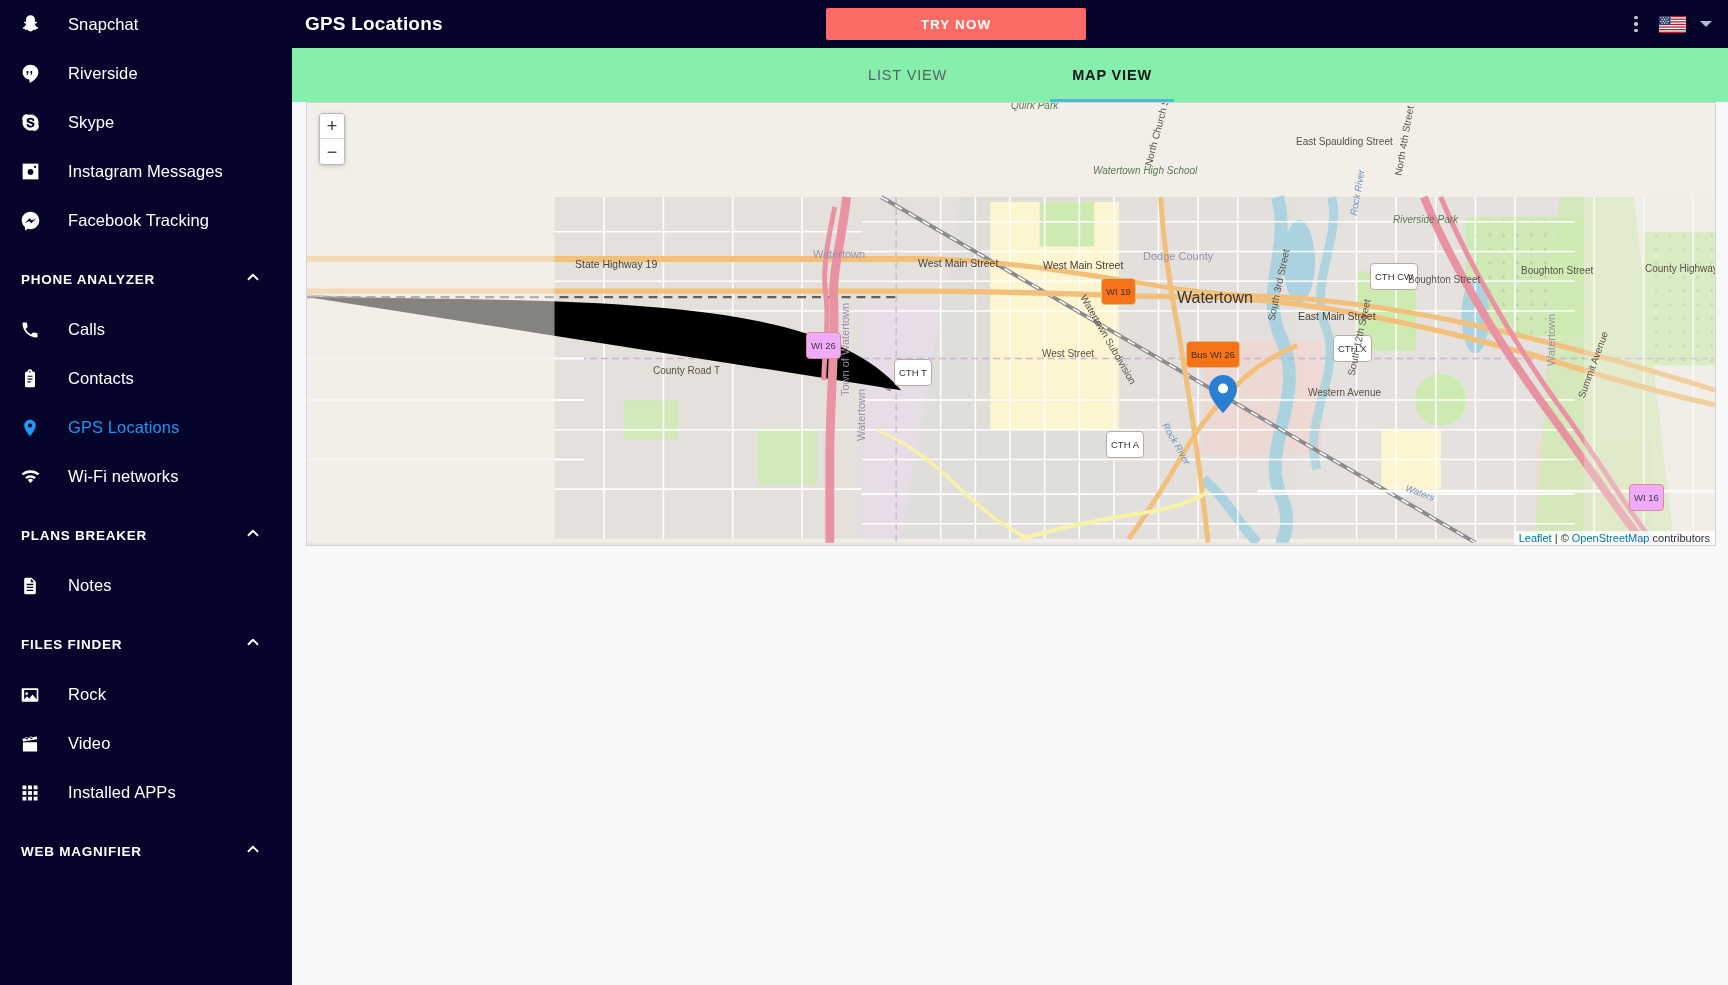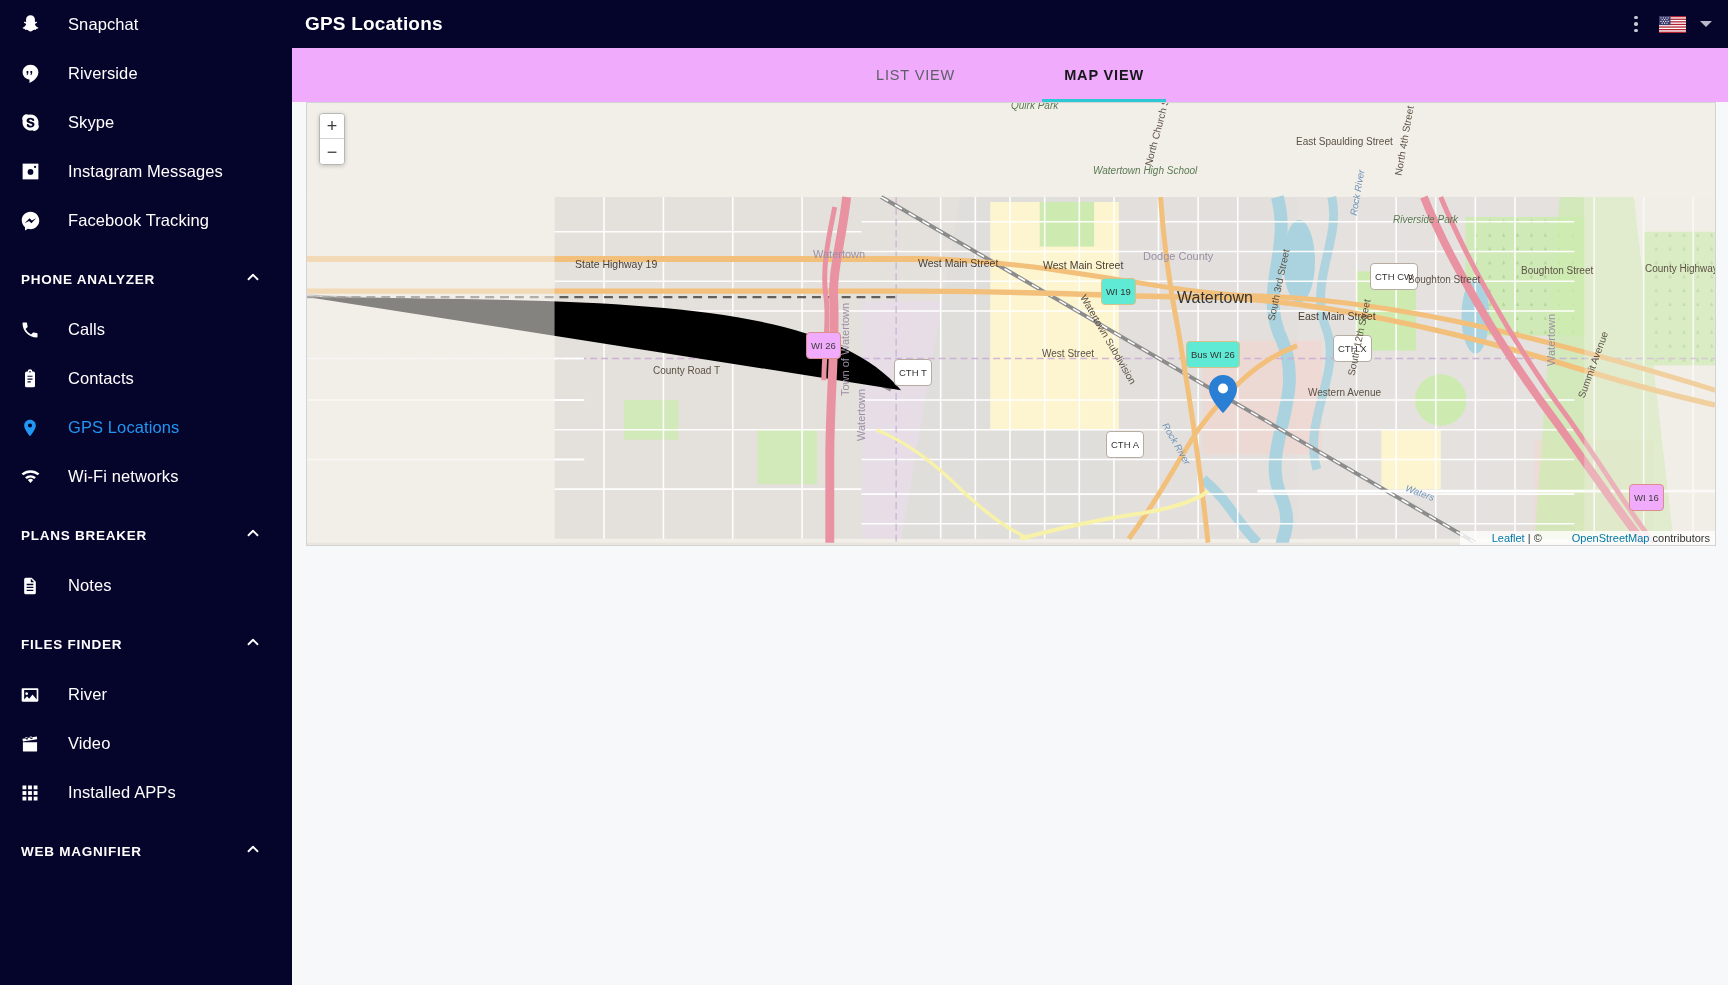--- a/index.html
+++ b/index.html
@@ -66,21 +66,21 @@
           align-items:center; justify-content:center; gap:3px; cursor:pointer; }
   .kebab i{ width:3.5px; height:3.5px; border-radius:50%; background:#c9c9d6; display:block; }
   .flag{ width:27px; height:17px; cursor:pointer; display:block; }
   .caret{ width:0;height:0;border-left:6px solid transparent;
           border-right:6px solid transparent;border-top:6px solid #b9b9c9;
           cursor:pointer; }
 
   
   .tabs{
     height:54px; flex:0 0 54px; display:flex; align-items:center;
-    justify-content:center; gap:0; background:#f0abfc; position:relative;
+    justify-content:center; gap:8px; background:#86efac; position:relative;
   }
   .tab{
     height:54px; display:flex; align-items:center; justify-content:center;
     font-size:14.5px; letter-spacing:.85px; cursor:pointer;
     position:relative; padding:0 22px;
   }
   .tab.inactive{ color:#5c5f66; }
   .tab.active{ color:#16181c; font-weight:bold; }
   .tab.active:after{
     content:""; position:absolute; left:0; right:0; bottom:0;
@@ -103,39 +103,39 @@
     height:25px; display:flex; align-items:center; justify-content:center;
     font-size:18px; color:#3a3a3a; cursor:pointer; background:#fff;
     font-family:"Liberation Sans", sans-serif; line-height:1;
   }
   .zoomctl div:first-child{ border-bottom:1px solid #d5d5d5; }
   .attrib{
     position:absolute; right:0; bottom:0; background:rgba(255,255,255,.78);
     font-size:11px; color:#333; padding:1px 5px; z-index:20;
     font-family:"Liberation Sans", sans-serif;
   }
-  .attrib a{ color:#0078a8; text-decoration:none;margin-left:27px; }
+  .attrib a{ color:#0078a8; text-decoration:none; }
 
   
   .lbl{ position:absolute; font-family:"Liberation Sans", sans-serif;
         white-space:nowrap; pointer-events:none; }
   .lbl-street{ font-size:10px; color:#5c5145; }
   .lbl-major{ font-size:10.5px; color:#4a4035; }
   .lbl-place{ font-size:16px; color:#333; }
   .lbl-poi{ font-size:10px; color:#5a7a53; font-style:italic; text-align:center; }
   .lbl-admin{ font-size:11px; color:#9b8fa6; }
   .lbl-water{ font-size:9.5px; color:#6e93b8; font-style:italic; }
   .shield{
     position:absolute; background:#fff; border:1px solid #b7aca0;
     border-radius:4px; font-size:9.5px; color:#333; padding:7px 4px;
     font-family:"Liberation Sans", sans-serif; white-space:nowrap;
     pointer-events:none;
   }
   .shield.red{ border-color:#dd8d8d; background:#f0abfc; color:#3c3c3c; }
-  .shield.yel{ border-color:#d6c18a; background:#5eead4; }
+  .shield.yel{ border-color:#d6c18a; background:#f97316; }
   .marker{ position:absolute; z-index:15; }
 </style>
 </head>
 <body>
 
 <div id="app">
 
   <aside class="sidebar">
     <div id="sidebar-body">
         <div class="nav-item">
@@ -238,21 +238,21 @@
           <span><svg class="chev" viewBox="0 0 24 24" fill="none" stroke="currentColor" stroke-width="2.4" stroke-linecap="round" stroke-linejoin="round">
               <polyline points="18 15 12 9 6 15"></polyline>
             </svg></span>
         </div>
         <div class="nav-item">
           <span class="nav-icon">
             <svg width="20" height="20" viewBox="0 0 24 24" fill="currentColor">
               <path d="M21 4H3a1 1 0 0 0-1 1v14a1 1 0 0 0 1 1h18a1 1 0 0 0 1-1V5a1 1 0 0 0-1-1zm-1 13.5-5-6-4 5-2.6-3-3.4 4V6h15v11.5zM8 8.8a1.6 1.6 0 1 1 0 3.2 1.6 1.6 0 0 1 0-3.2z"></path>
             </svg>
           </span>
-          <span class="nav-label">River</span>
+          <span class="nav-label">Rock</span>
         </div>
         <div class="nav-item">
           <span class="nav-icon">
             <svg width="20" height="20" viewBox="0 0 24 24" fill="currentColor">
               <path d="M3 5.6 20.2 3l.4 3.3L3.4 8.9 3 5.6zm.5 4.4h17V20a1 1 0 0 1-1 1H4.5a1 1 0 0 1-1-1V10zM6 4.1l1.4 2.6 2.5-.4L8.6 3.8 6 4.1zm5.4-.7 1.4 2.6 2.5-.4-1.4-2.6-2.5.4z"></path>
             </svg>
           </span>
           <span class="nav-label">Video</span>
         </div>
         <div class="nav-item">
@@ -278,20 +278,21 @@
             </svg></span>
         </div>
       </div>
   </aside>
 
   <section class="main">
 
     <header class="topbar">
       <h1 class="topbar-title">GPS Locations</h1>
 
+      <button class="trynow">TRY NOW</button>
 
       <div class="topbar-right">
         <span class="kebab">
             <i></i>
             <i></i>
             <i></i>
           </span>
         <svg class="flag" viewBox="0 0 27 17">
           <rect width="27" height="17" fill="#b22234"></rect>
           <rect y="1.3" width="27" height="1.3" fill="#fff"></rect>

